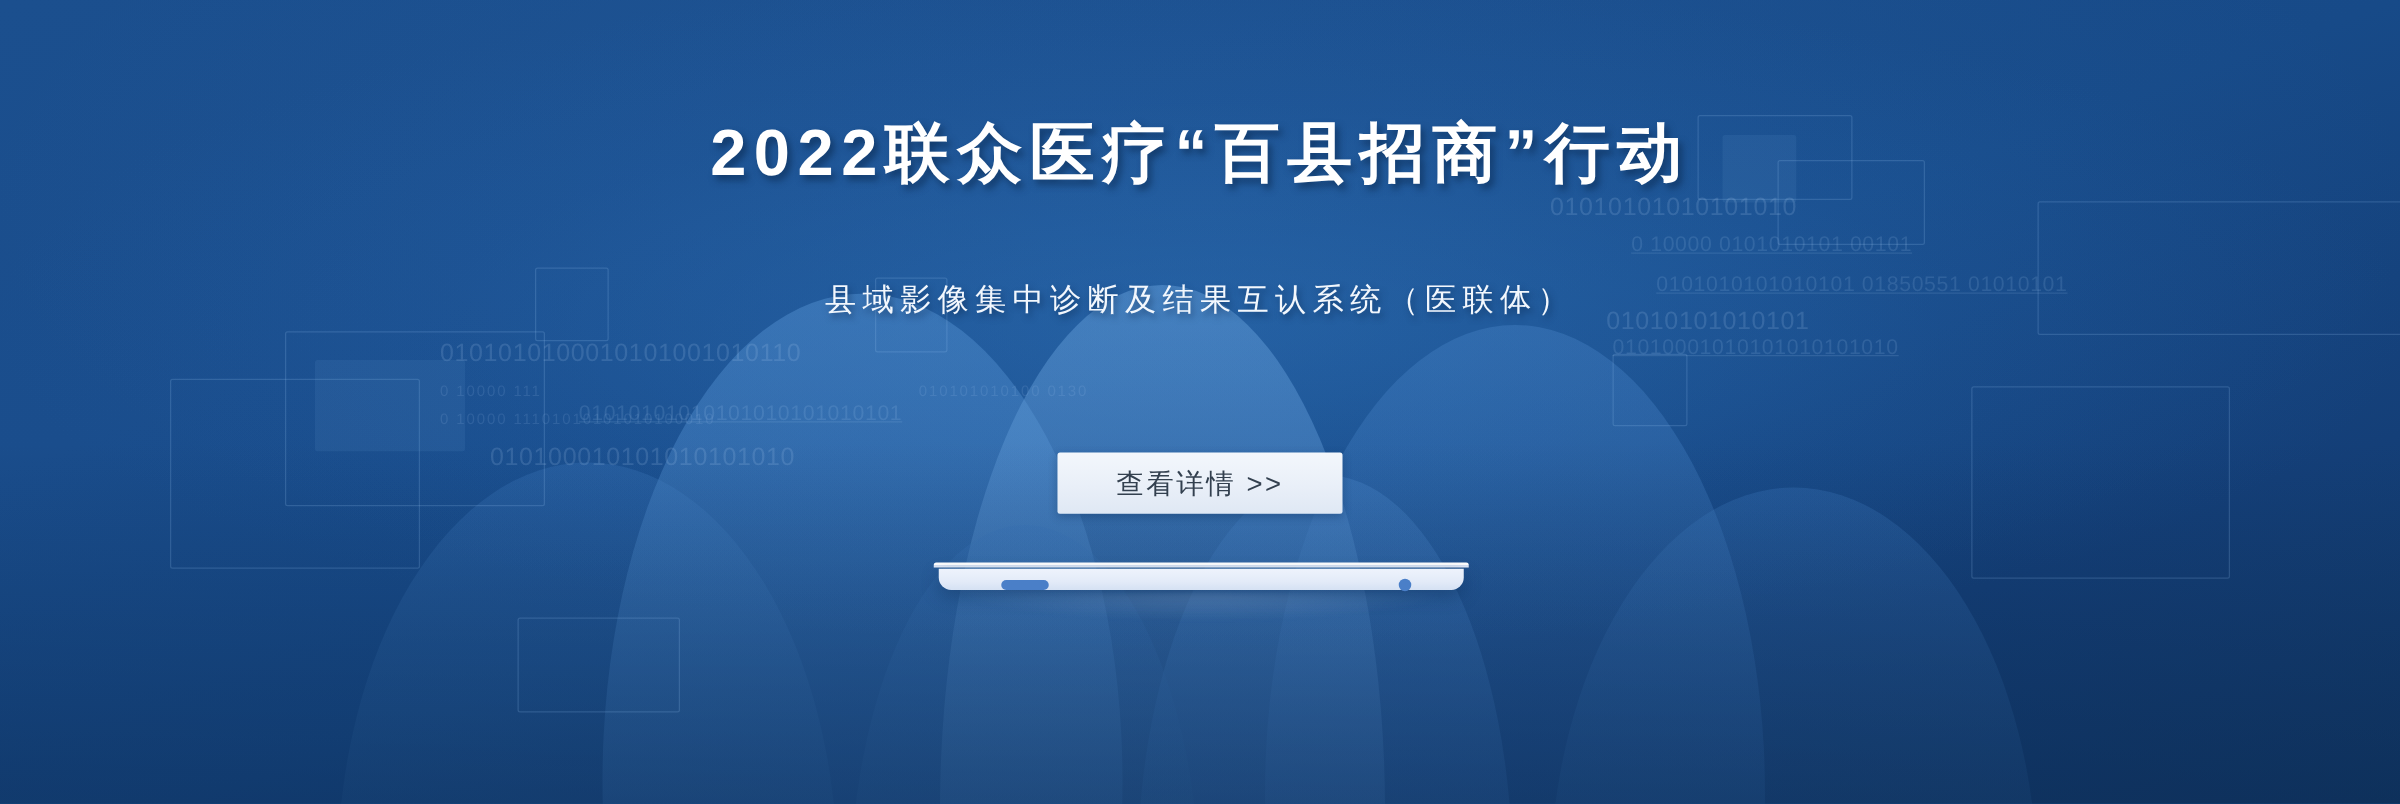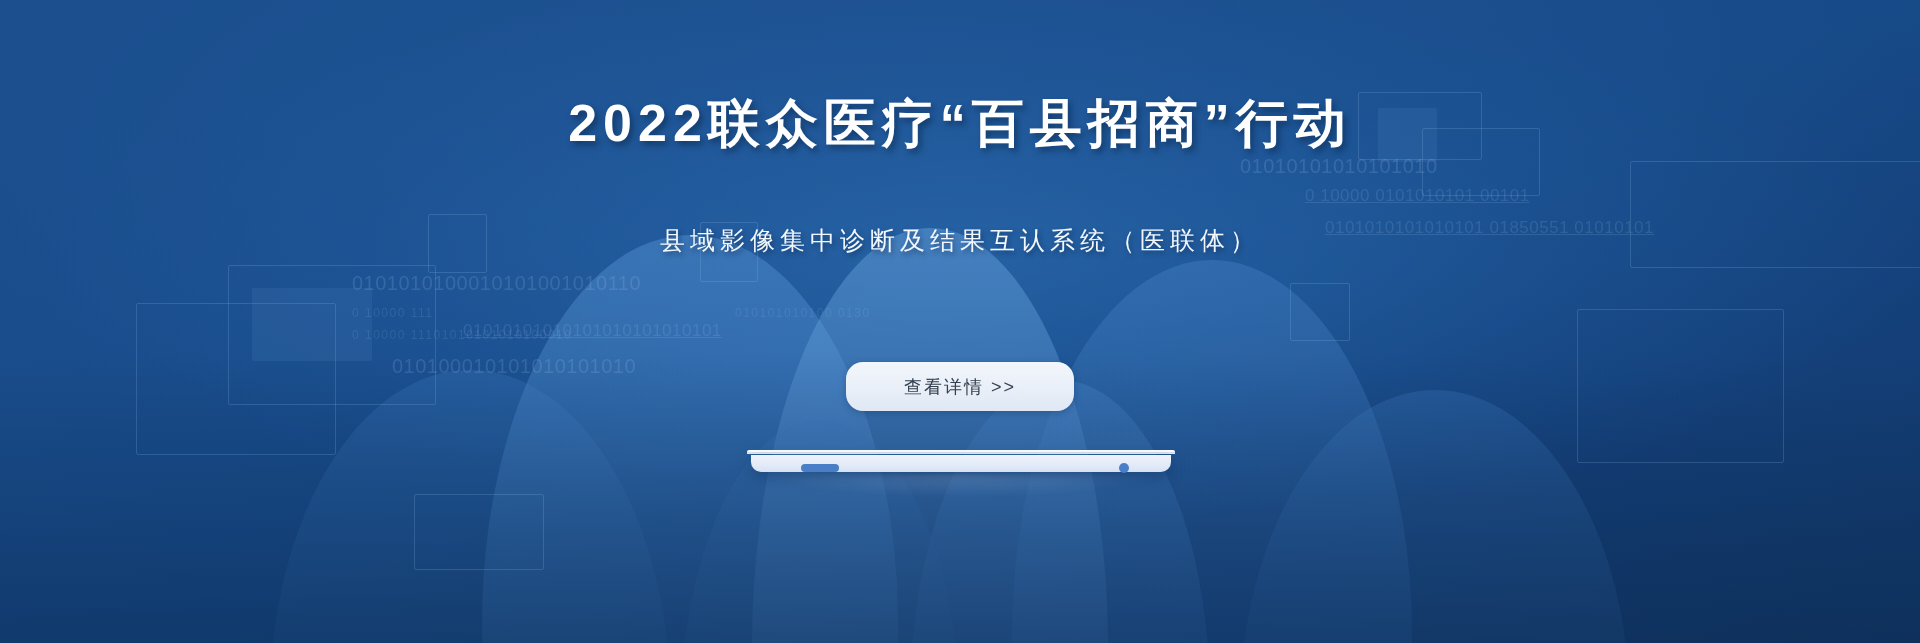--- a/index.html
+++ b/index.html
@@ -100,24 +100,24 @@
     display: flex;
     justify-content: center;
   }
   .cta {
     display: inline-flex;
     align-items: center;
     justify-content: center;
     width: 228px;
     height: 49px;
     border: none;
-    border-radius: 17px;
+    border-radius: 2px;
     background: linear-gradient(180deg, #f3f7fc 0%, #e9eff8 55%, #dfe8f4 100%);
     color: #33404f;
-    font-size: 18px;
+    font-size: 22px;
     letter-spacing: 2px;
     font-family: "Liberation Sans", "DejaVu Sans", sans-serif;
     cursor: pointer;
     box-shadow: 0 2px 7px rgba(10,40,80,0.30);
     white-space: nowrap;
   }
 
   
   .device {
     position: absolute;
@@ -228,20 +228,22 @@
 
   <div class="binary b-lg" style="left:352px; top:272px;">0101010100010101001010110</div>
   <div class="binary b-sm" style="left:352px; top:306px;">0 10000 111</div>
   <div class="binary b-sm" style="left:735px; top:306px;">010101010100   0130</div>
   <div class="binary b-sm" style="left:352px; top:328px;">0 10000 11101010101010100010</div>
   <div class="binary b-md" style="left:463px; top:321px;">01010101010101010101010101</div>
   <div class="binary b-lg" style="left:392px; top:355px;">010100010101010101010</div>
   <div class="binary b-lg" style="left:1240px; top:155px;">01010101010101010</div>
   <div class="binary b-md" style="left:1305px; top:186px;">0 10000 0101010101 00101</div>
   <div class="binary b-md" style="left:1325px; top:218px;">0101010101010101 01850551 01010101</div>
+  <div class="binary b-lg" style="left:1285px; top:246px;">01010101010101</div>
+  <div class="binary b-md" style="left:1290px; top:268px;">01010001010101010101010</div>
 
   <div class="content">
     <div class="title">2022联众医疗“百县招商”行动</div>
     <div class="subtitle">县域影像集中诊断及结果互认系统（医联体）</div>
   </div>
 
   <div class="cta-wrap">
     <button class="cta">查看详情 &gt;&gt;</button>
   </div>
 

